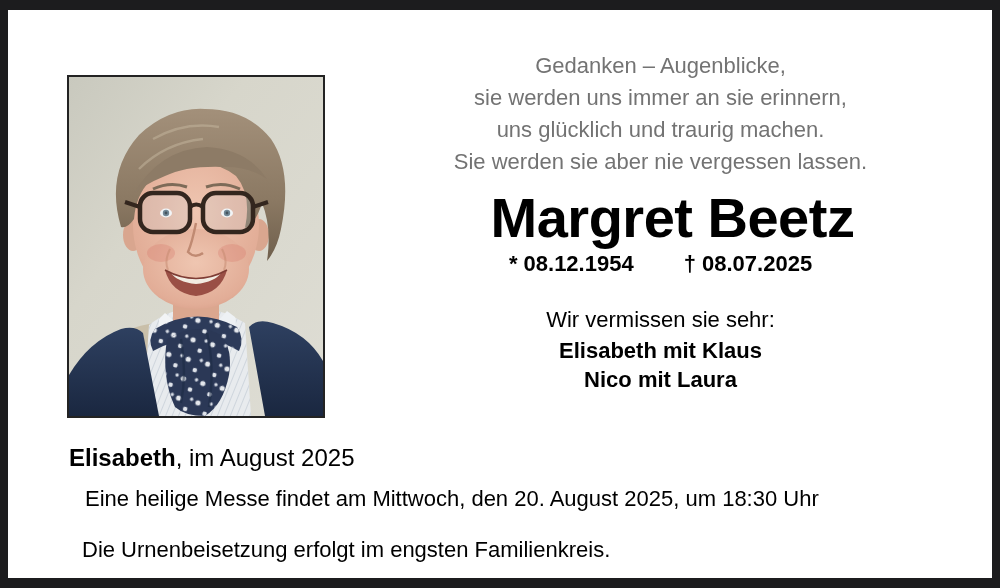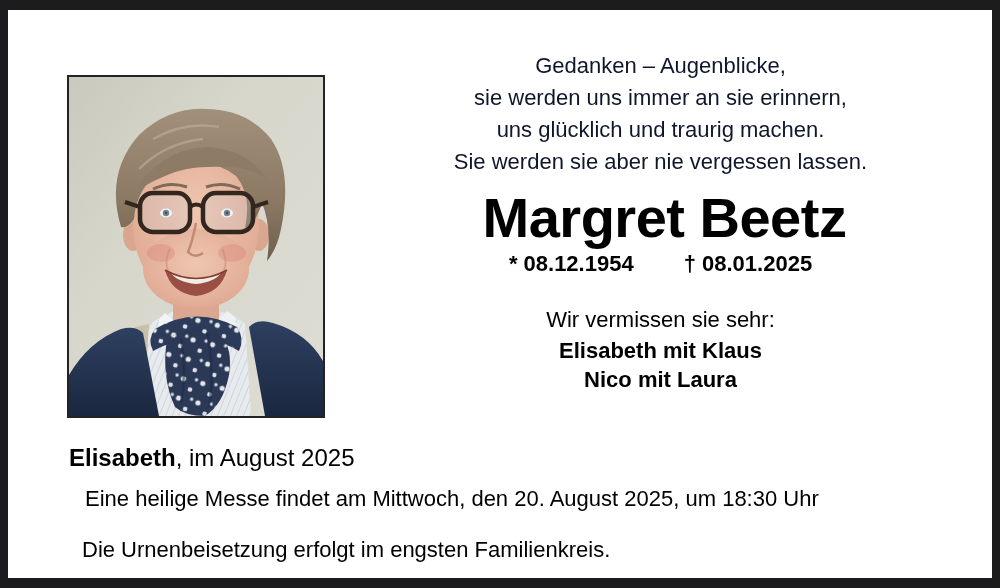--- a/index.html
+++ b/index.html
@@ -28,24 +28,24 @@
   }
   .photo-frame svg{display:block;}
   
   .right-col{
     position:absolute;
     left:340px; top:0; width:625px;
     text-align:center;
   }
   .poem{
     position:absolute; left:0; top:40px; width:625px;
-    font-size:22px; line-height:32px; color:#0f172a;
+    font-size:22px; line-height:32px; color:#737373;
   }
   .deceased-name{
-    position:absolute; left:4px; top:180px; width:625px;
+    position:absolute; left:12px; top:180px; width:625px;
     font-size:56px; line-height:56px; font-weight:700;
     letter-spacing:-0.5px; color:#000;
   }
   .dates{
     position:absolute; left:0; top:241px; width:625px;
     font-size:22px; line-height:26px; font-weight:700;
     display:flex; justify-content:center; gap:50px;
   }
   .missing-intro{
     position:absolute; left:0; top:297px; width:625px;
@@ -177,21 +177,21 @@
         <div>Gedanken – Augenblicke,</div>
         <div>sie werden uns immer an sie erinnern,</div>
         <div>uns glücklich und traurig machen.</div>
         <div>Sie werden sie aber nie vergessen lassen.</div>
       </div>
 
       <div class="deceased-name">Margret Beetz</div>
 
       <div class="dates">
         <span>* 08.12.1954</span>
-        <span>† 08.01.2025</span>
+        <span>† 08.07.2025</span>
       </div>
 
       <div class="missing-intro">Wir vermissen sie sehr:</div>
 
       <div class="mourners">
         <div>Elisabeth mit Klaus</div>
         <div>Nico mit Laura</div>
       </div>
     </div>
 

